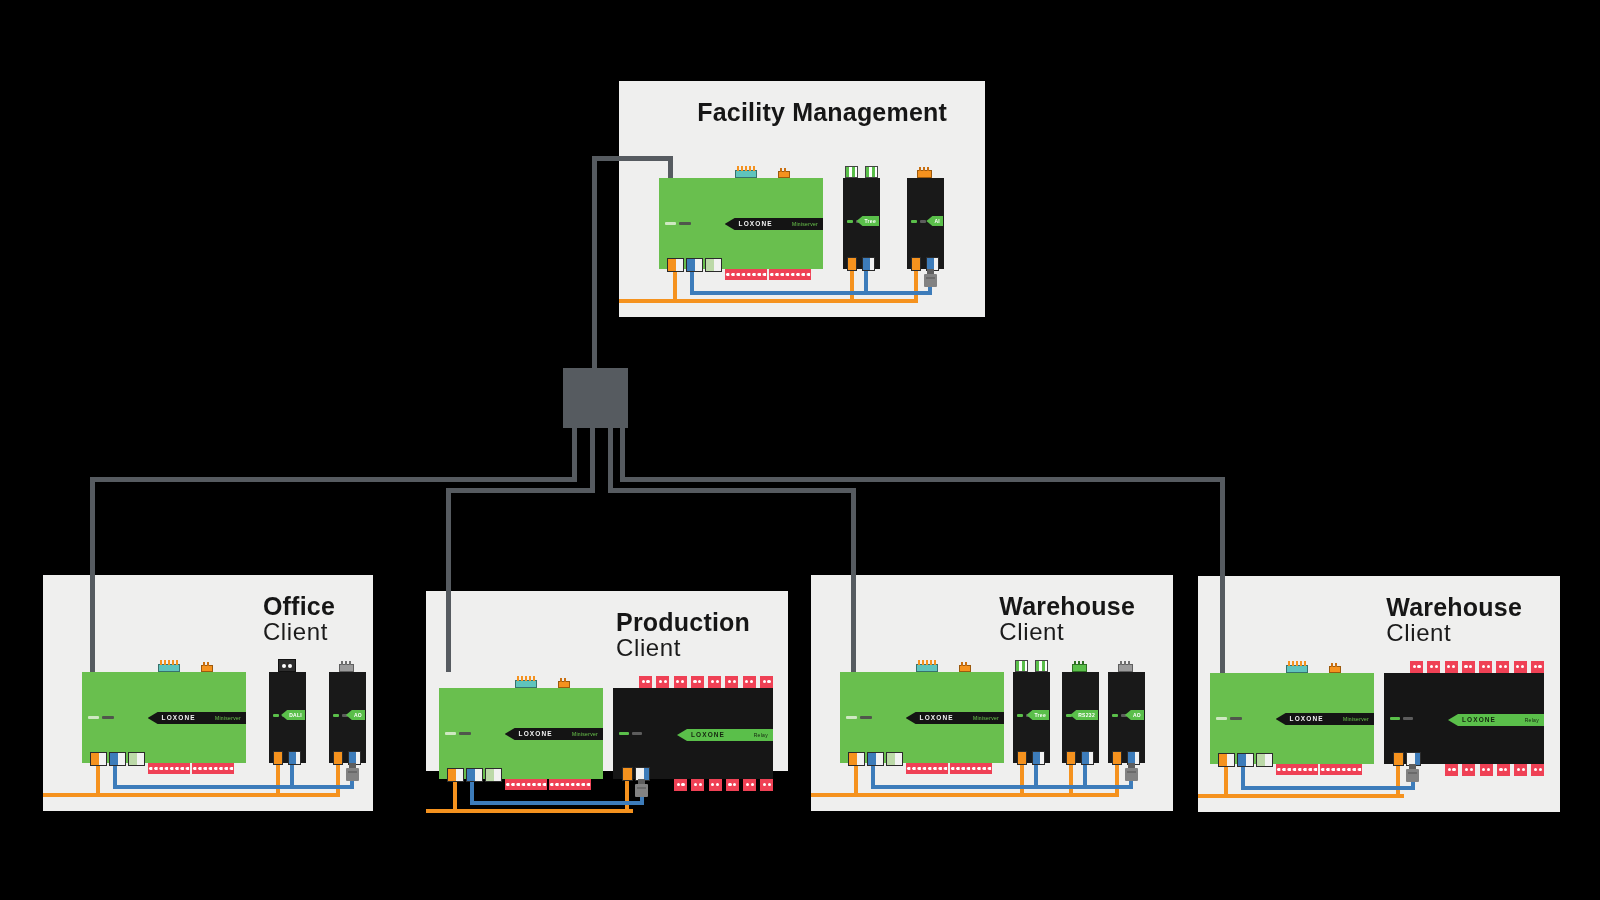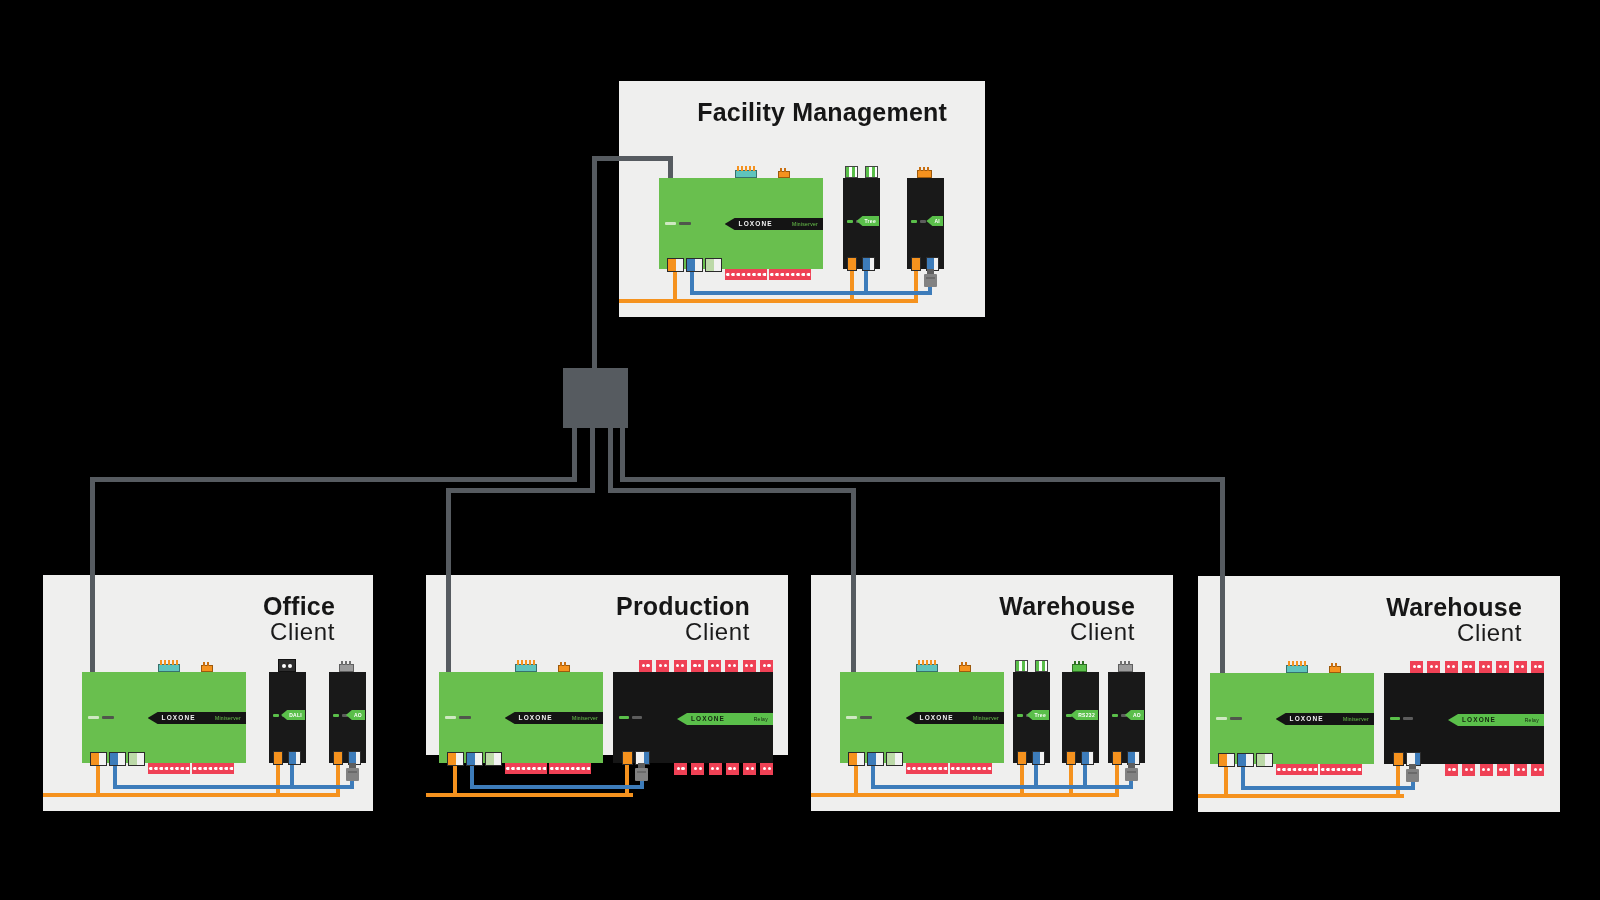--- a/index.html
+++ b/index.html
@@ -1,20 +1,20 @@
 <!DOCTYPE html>
 <html><head>
 <meta charset="utf-8">
 <style>
   html,body{margin:0;padding:0;background:#000;}
   .stage{position:relative;width:1600px;height:900px;background:#000;overflow:hidden;
          font-family:"Liberation Sans",sans-serif;}
   
   .node{position:absolute;background:#efefee;z-index:1;}
-  .ttl{position:absolute;right:38px;top:18px;text-align:right;color:#161616;}
+  .ttl{position:absolute;right:38px;top:18px;color:#161616;}
   .t1{font-size:25px;font-weight:700;line-height:26px;letter-spacing:.2px;}
   .t2{font-size:24px;font-weight:400;line-height:25px;letter-spacing:.6px;color:#1b1b1b;}
   
   i.w{position:absolute;display:block;}
   .wo{background:#f5921e;}
   .wb{background:#3d7cba;}
   .wg{position:absolute;display:block;background:#565b60;z-index:3;}
   .switch{position:absolute;left:563px;top:368px;width:65px;height:60px;background:#565b60;z-index:3;}
   
   .ms{position:absolute;top:97px;width:164px;height:91px;background:#69bf4e;}
@@ -182,21 +182,21 @@
       <div class="etop t-ao"></div>
       <i class="led eg"></i>
       <i class="led ed"></i>
       <div class="etag">AO</div>
       <div class="econn eo"></div>
       <div class="econn eb"></div>
       <div class="usb"></div>
     </div>
   </section>
 
-  <section class="node" style="left:426px;top:575px;width:362px;height:180px">
+  <section class="node" style="left:426px;top:591px;width:362px;height:180px">
     <header class="ttl">
       <div class="t1">Production</div>
       <div class="t2">Client</div>
     </header>
     <i class="w wo" style="left:27px;top:188px;width:4px;height:32px"></i>
     <i class="w wo" style="left:0;top:218px;width:207px;height:4px"></i>
     <i class="w wo" style="left:199px;top:189px;width:4px;height:31px"></i>
     <i class="w wb" style="left:44px;top:188px;width:4px;height:24px"></i>
     <i class="w wb" style="left:44px;top:210px;width:174px;height:4px"></i>
     <i class="w wb" style="left:214px;top:204px;width:4px;height:10px"></i>

